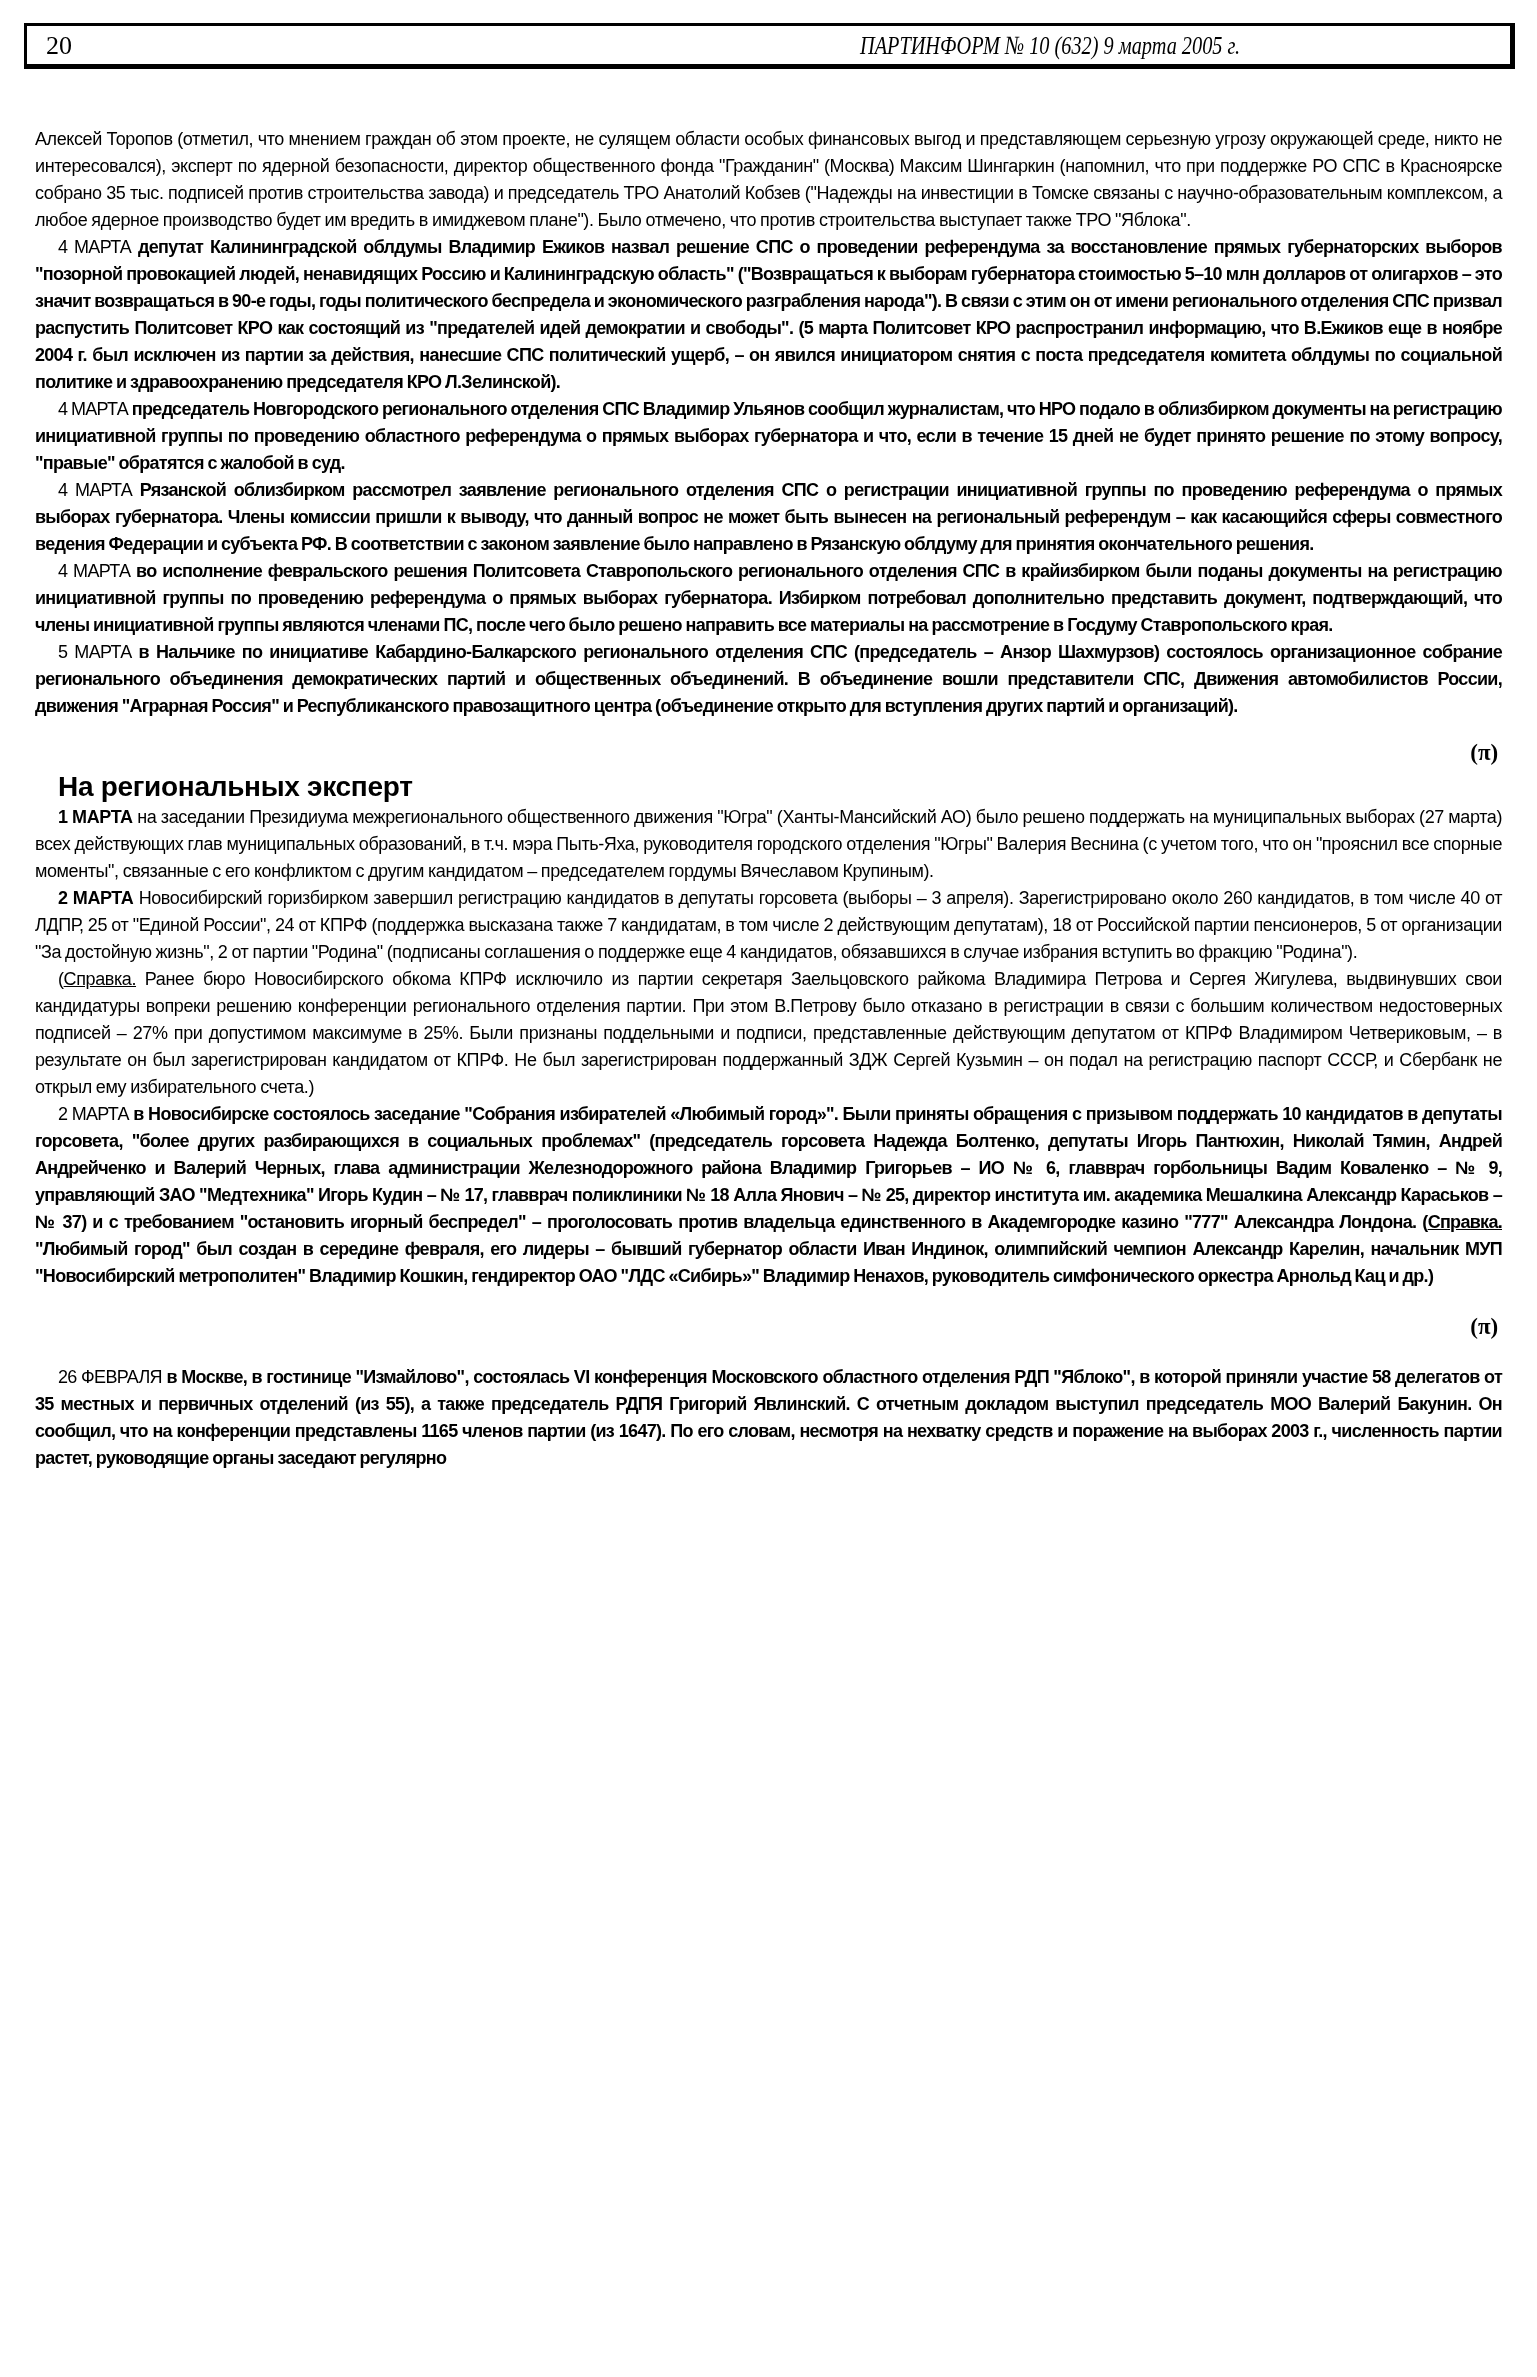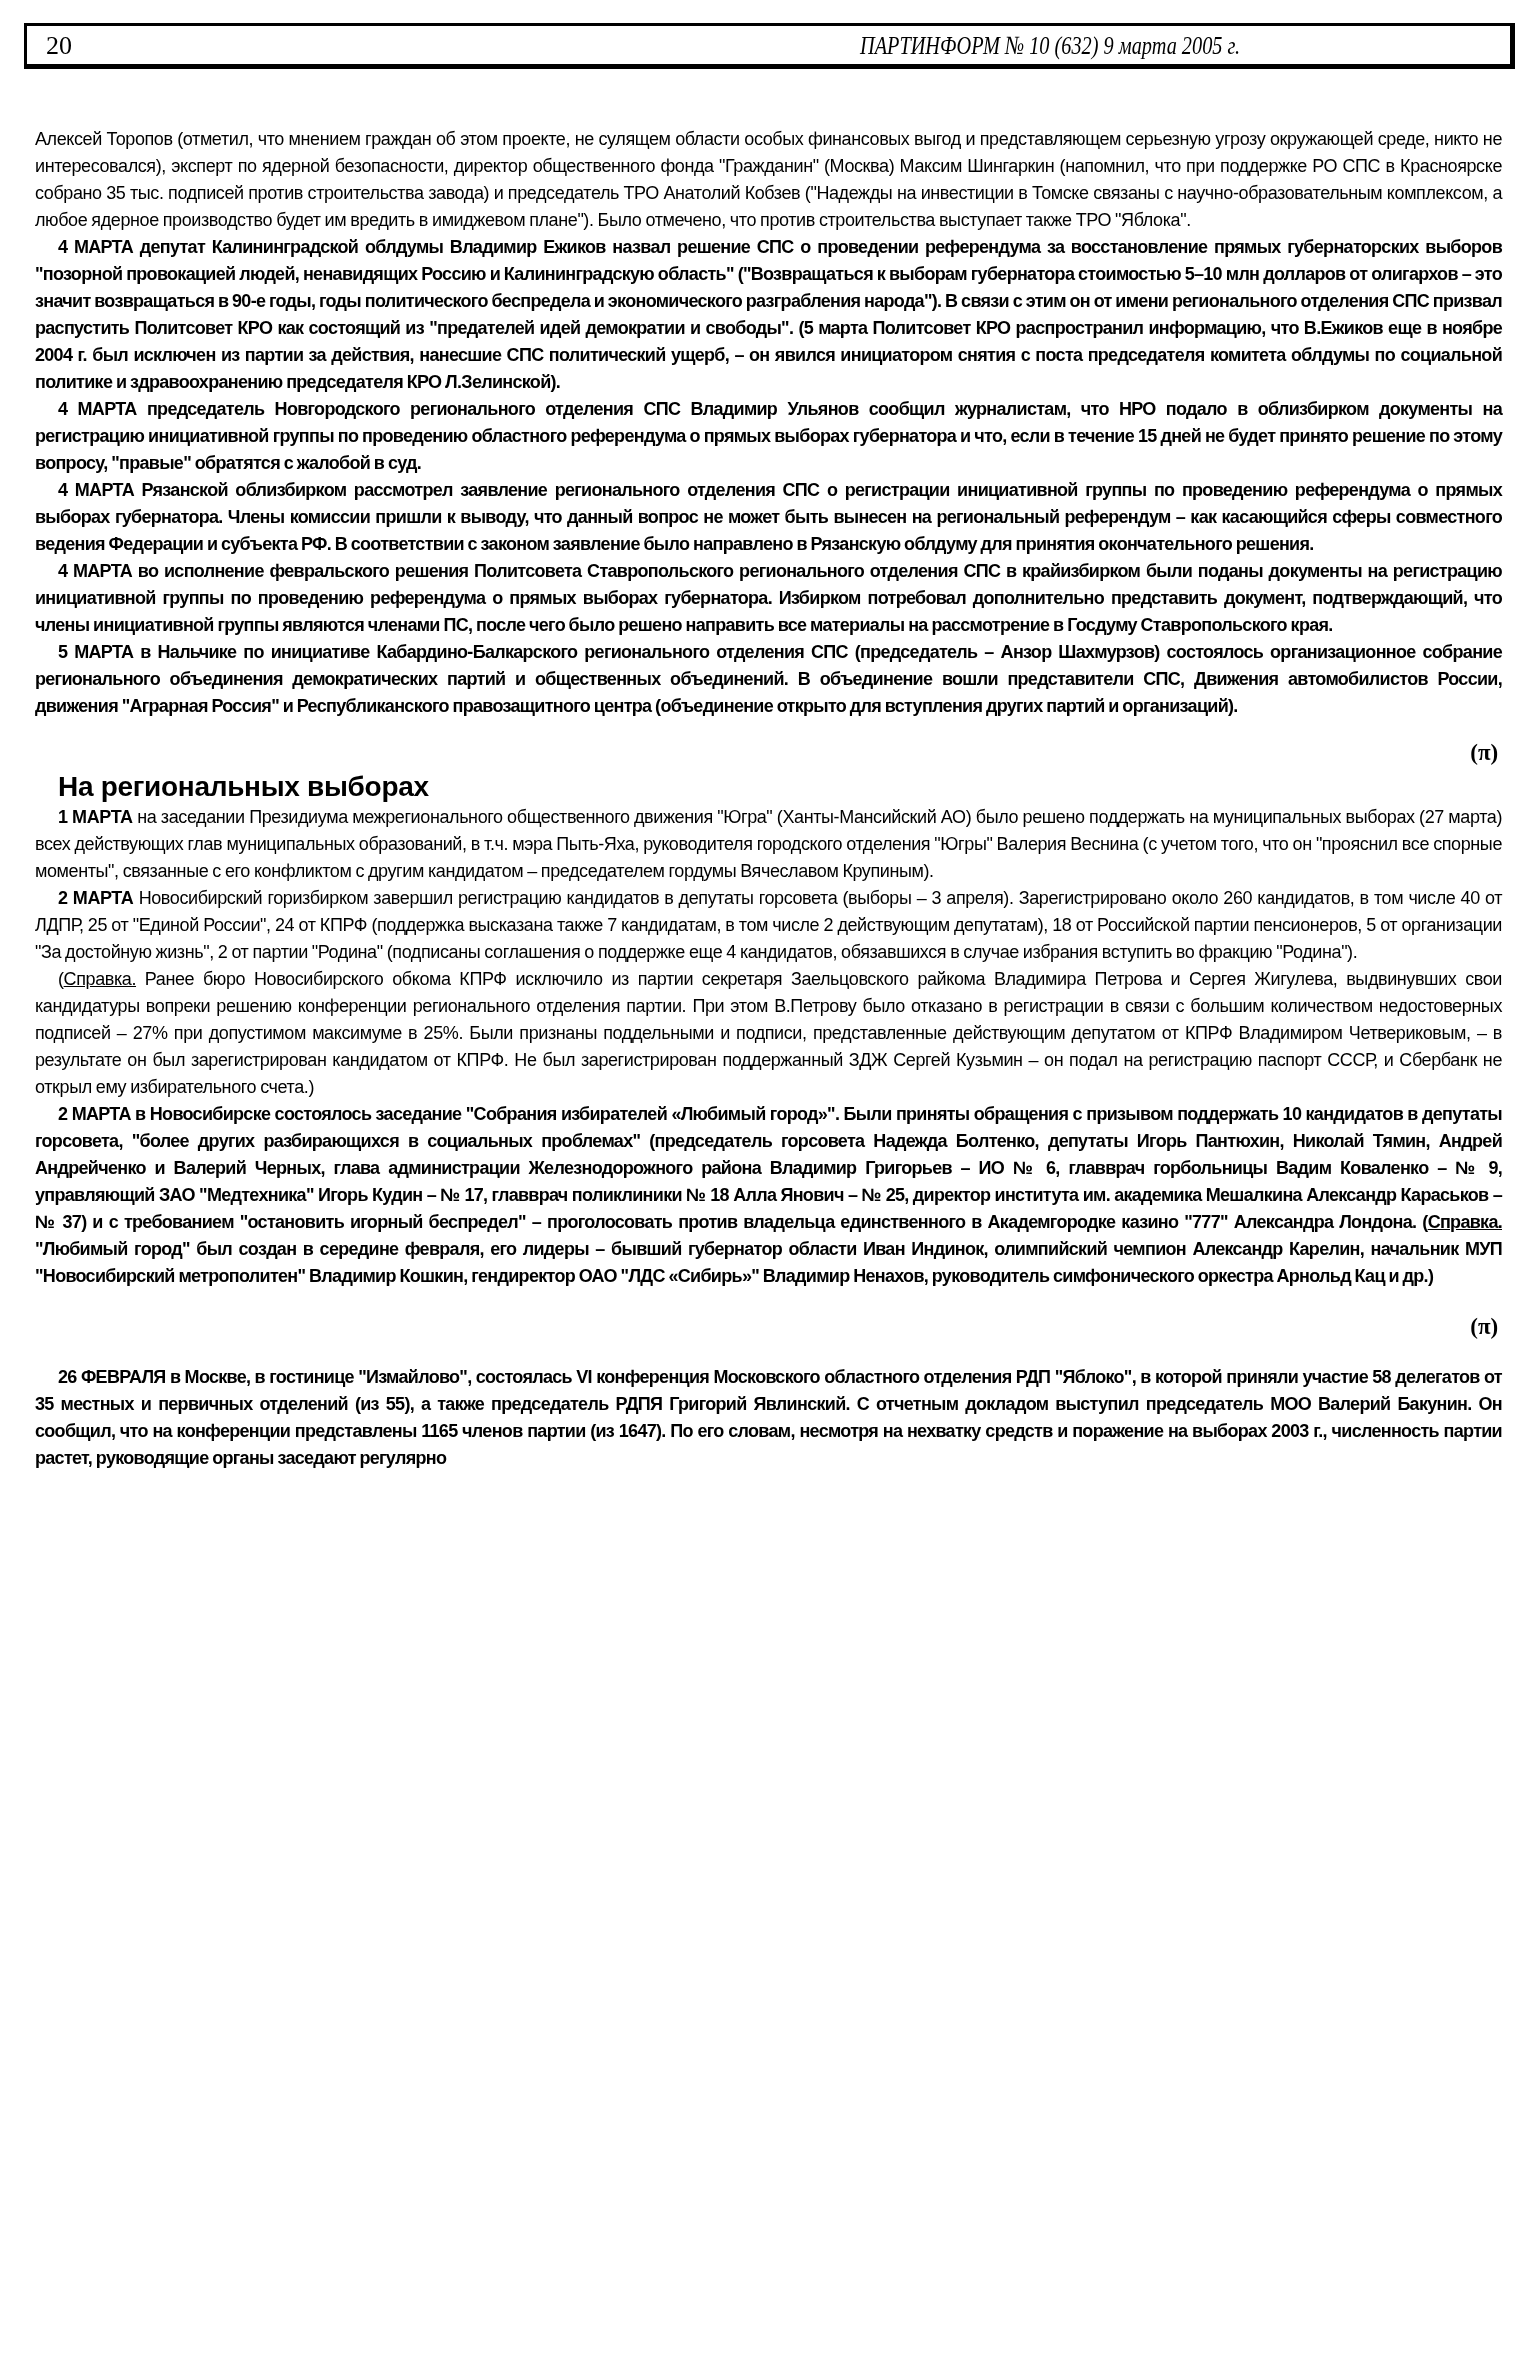--- a/index.html
+++ b/index.html
@@ -52,21 +52,21 @@
       margin: 0;
       font-size: 18px;
       line-height: 27px;
       text-align: justify;
       text-indent: 0;
       letter-spacing: -0.4px;
       word-spacing: -0.6px;
     }
     .para.indent { text-indent: 23px; }
     .para.bold { font-weight: bold; letter-spacing: -0.7px; }
-    .date { font-weight: bold; }
+    .date { font-weight: normal; }
     .para.plain .date { font-weight: bold; }
     .u { text-decoration: underline; }
     .sig {
       text-align: right;
       font-family: "Liberation Serif", serif;
       font-weight: bold;
       font-size: 23px;
       line-height: 28px;
       padding-right: 3.8px;
     }
@@ -100,21 +100,21 @@
     <p class="para indent bold"><span class="date">4 МАРТА</span><span> Рязанской облизбирком рассмотрел заявление регионального отделения СПС о регистрации инициативной группы по проведению референдума о прямых выборах губернатора. Члены комиссии пришли к выводу, что данный вопрос не может быть вынесен на региональный референдум – как касающийся сферы совместного ведения Федерации и субъекта РФ. В соответствии с законом заявление было направлено в Рязанскую облдуму для принятия окончательного решения.</span></p>
 
     <p class="para indent bold"><span class="date">4 МАРТА</span><span> во исполнение февральского решения Политсовета Ставропольского регионального отделения СПС в крайизбирком были поданы документы на регистрацию инициативной группы по проведению референдума о прямых выборах губернатора. Избирком потребовал дополнительно представить документ, подтверждающий, что члены инициативной группы являются членами ПС, после чего было решено направить все материалы на рассмотрение в Госдуму Ставропольского края.</span></p>
 
     <p class="para indent bold"><span class="date">5 МАРТА</span><span> в Нальчике по инициативе Кабардино-Балкарского регионального отделения СПС (председатель – Анзор Шахмурзов) состоялось организационное собрание регионального объединения демократических партий и общественных объединений. В объединение вошли представители СПС, Движения автомобилистов России, движения "Аграрная Россия" и Республиканского правозащитного центра (объединение открыто для вступления других партий и организаций).</span></p>
 
     <div class="sig s1">(π)</div>
   </div>
 
   <div>
-    <h2 class="section-title">На региональных выборах</h2>
+    <h2 class="section-title">На региональных эксперт</h2>
 
     <p class="para indent plain"><span class="date">1 МАРТА</span><span> на заседании Президиума межрегионального общественного движения "Югра" (Ханты-Мансийский АО) было решено поддержать на муниципальных выборах (27 марта) всех действующих глав муниципальных образований, в т.ч. мэра Пыть-Яха, руководителя городского отделения "Югры" Валерия Веснина (с учетом того, что он "прояснил все спорные моменты", связанные с его конфликтом с другим кандидатом – председателем гордумы Вячеславом Крупиным).</span></p>
 
     <p class="para indent plain"><span class="date">2 МАРТА</span><span> Новосибирский горизбирком завершил регистрацию кандидатов в депутаты горсовета (выборы – 3 апреля). Зарегистрировано около 260 кандидатов, в том числе 40 от ЛДПР, 25 от "Единой России", 24 от КПРФ (поддержка высказана также 7 кандидатам, в том числе 2 действующим депутатам), 18 от Российской партии пенсионеров, 5 от организации "За достойную жизнь", 2 от партии "Родина" (подписаны соглашения о поддержке еще 4 кандидатов, обязавшихся в случае избрания вступить во фракцию "Родина").</span></p>
 
     <p class="para indent plain"><span>(</span><span class="u">Справка.</span><span> Ранее бюро Новосибирского обкома КПРФ исключило из партии секретаря Заельцовского райкома Владимира Петрова и Сергея Жигулева, выдвинувших свои кандидатуры вопреки решению конференции регионального отделения партии. При этом В.Петрову было отказано в регистрации в связи с большим количеством недостоверных подписей – 27% при допустимом максимуме в 25%. Были признаны поддельными и подписи, представленные действующим депутатом от КПРФ Владимиром Четвериковым, – в результате он был зарегистрирован кандидатом от КПРФ. Не был зарегистрирован поддержанный ЗДЖ Сергей Кузьмин – он подал на регистрацию паспорт СССР, и Сбербанк не открыл ему избирательного счета.)</span></p>
 
     <p class="para indent bold"><span class="date">2 МАРТА</span><span> в Новосибирске состоялось заседание "Собрания избирателей «Любимый город»". Были приняты обращения с призывом поддержать 10 кандидатов в депутаты горсовета, "более других разбирающихся в социальных проблемах" (председатель горсовета Надежда Болтенко, депутаты Игорь Пантюхин, Николай Тямин, Андрей Андрейченко и Валерий Черных, глава администрации Железнодорожного района Владимир Григорьев – ИО № 6, главврач горбольницы Вадим Коваленко – № 9, управляющий ЗАО "Медтехника" Игорь Кудин – № 17, главврач поликлиники № 18 Алла Янович – № 25, директор института им. академика Мешалкина Александр Караськов – № 37) и с требованием "остановить игорный беспредел" – проголосовать против владельца единственного в Академгородке казино "777" Александра Лондона. (</span><span class="u">Справка.</span><span> "Любимый город" был создан в середине февраля, его лидеры – бывший губернатор области Иван Индинок, олимпийский чемпион Александр Карелин, начальник МУП "Новосибирский метрополитен" Владимир Кошкин, гендиректор ОАО "ЛДС «Сибирь»" Владимир Ненахов, руководитель симфонического оркестра Арнольд Кац и др.)</span></p>
 
     <div class="sig s2">(π)</div>

